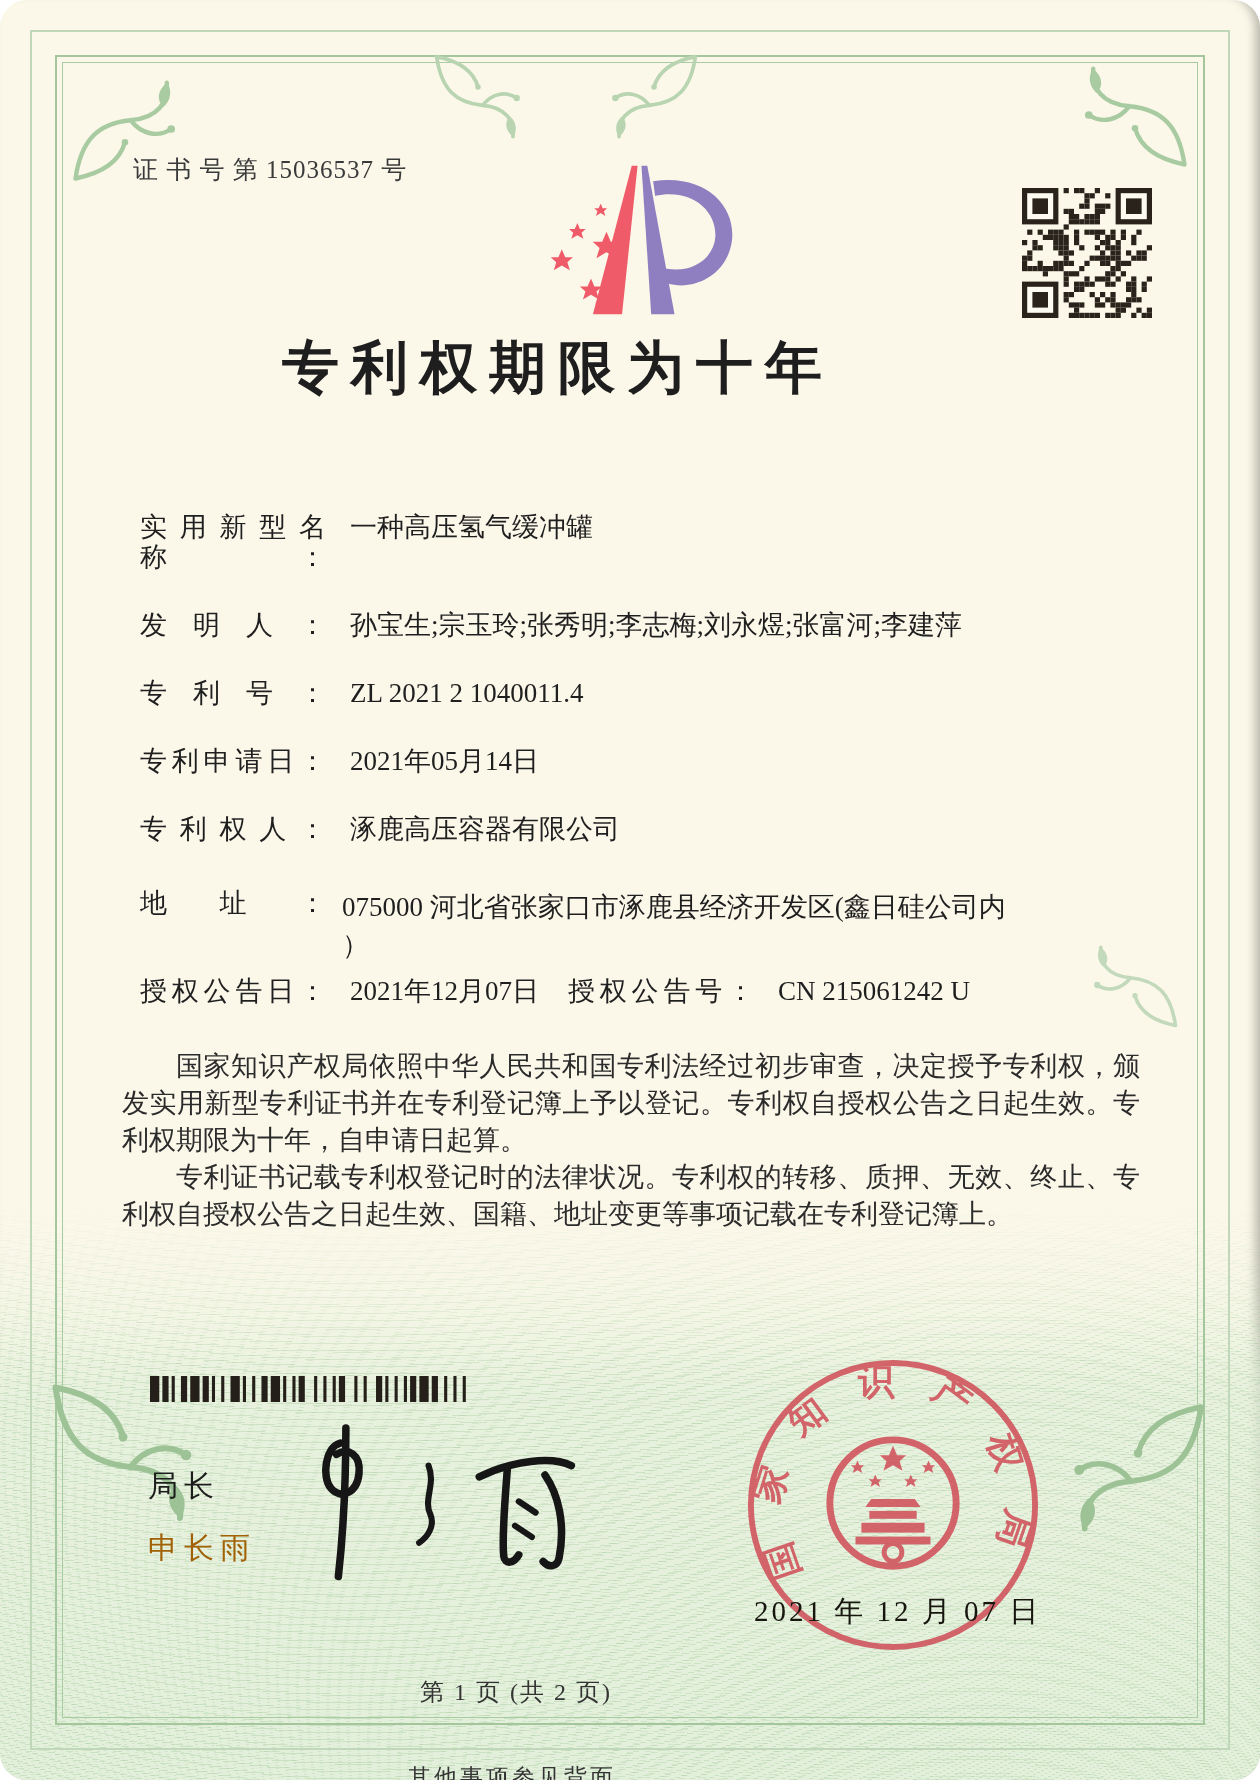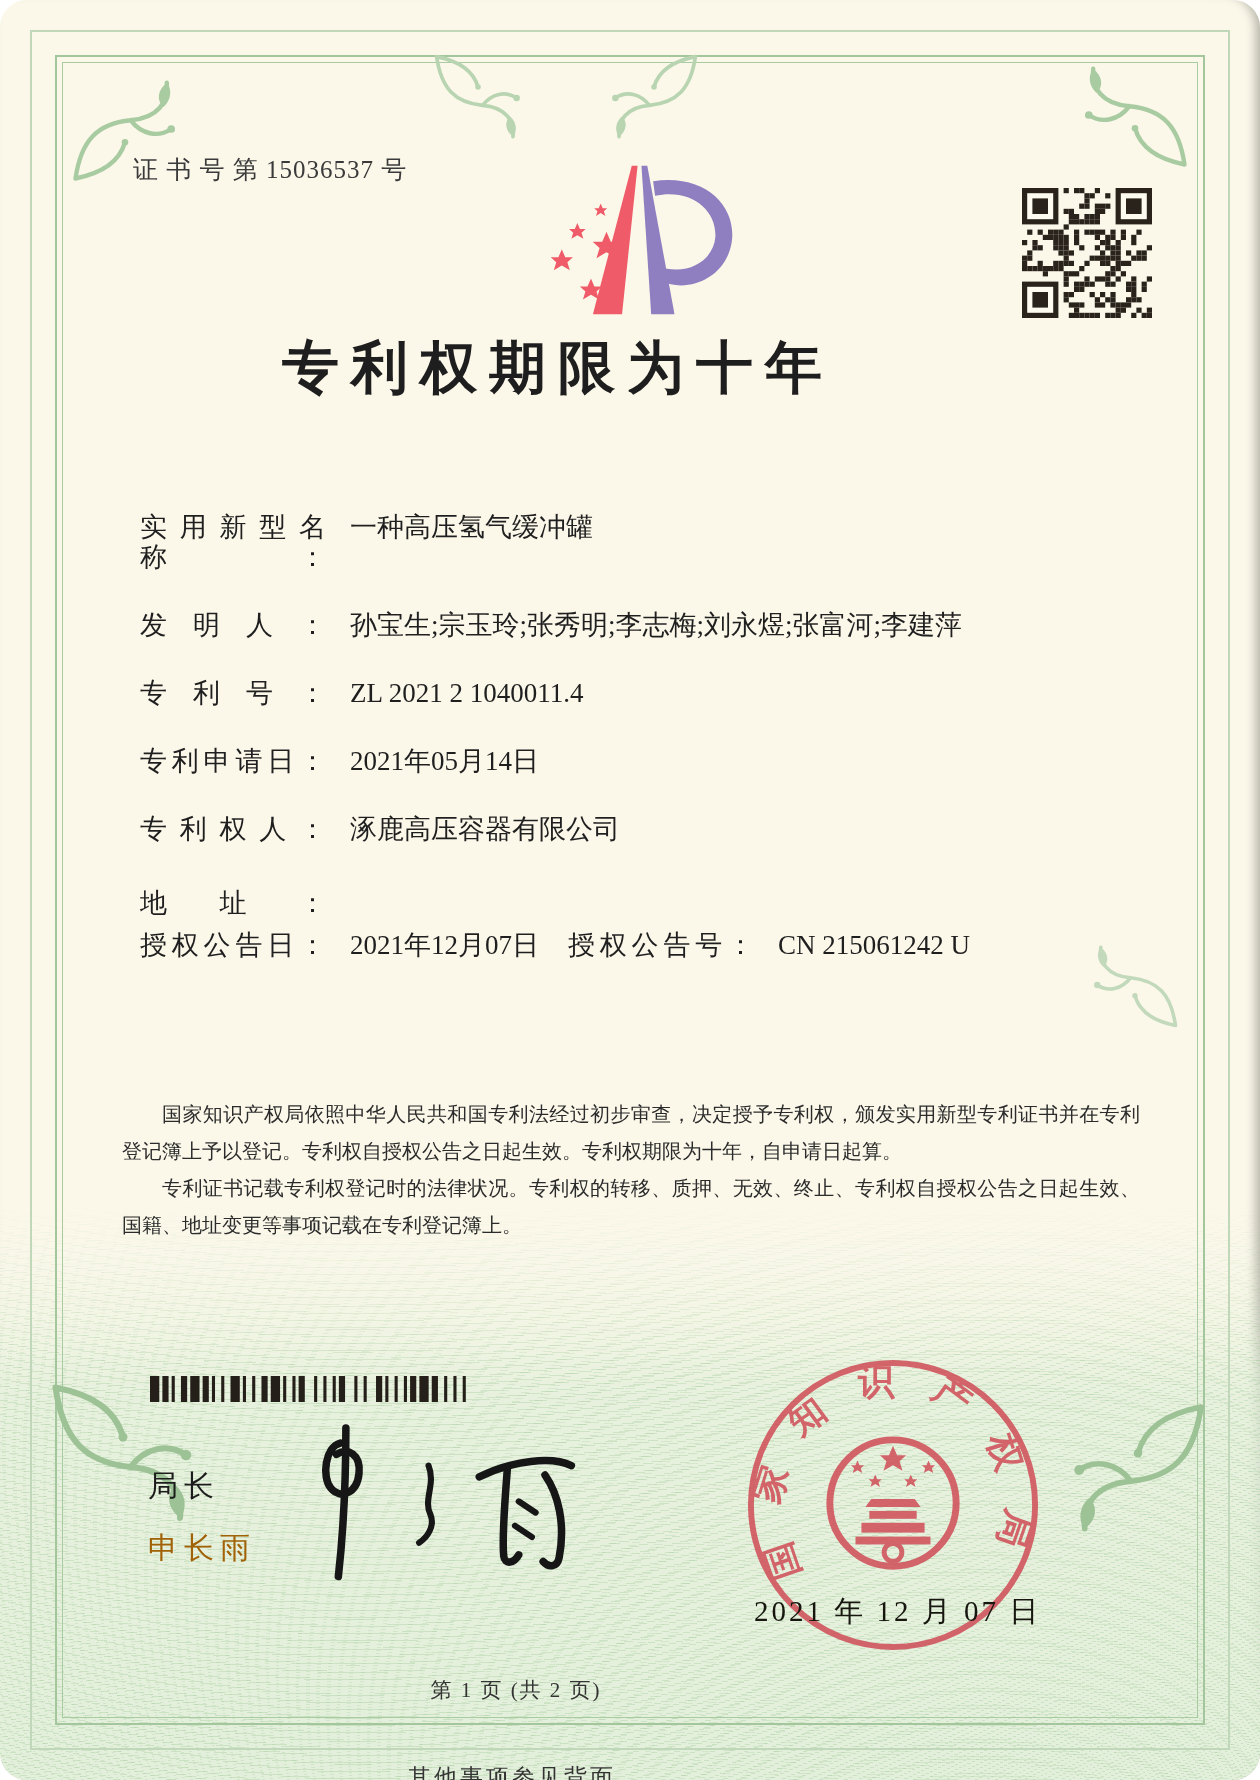--- a/index.html
+++ b/index.html
@@ -36,30 +36,30 @@
     position:absolute;left:558px;top:330px;transform:translateX(-50%);
     font-size:57px;font-weight:700;letter-spacing:12px;white-space:nowrap;color:#1e1e1e;
   }
   .fields{position:absolute;left:140px;top:512px;width:990px;font-size:27px;color:#1f1f1f;}
   .row{display:flex;line-height:30px;margin-bottom:38px;position:relative;}
   .lbl{display:inline-block;width:186px;text-align:justify;text-align-last:justify;flex:none;}
   .val{margin-left:24px;white-space:nowrap;}
   .addr-block{margin-top:44px;margin-bottom:12px;}
   .addr-lines{margin-left:16px;line-height:38px;}
   .grant-right{position:absolute;left:428px;top:0;display:flex;}
-  .paras{position:absolute;left:122px;top:1048px;width:1018px;font-size:20px;line-height:37px;
-         text-align:justify;color:#2b2b2b;margin-top:48px;}
+  .paras{position:absolute;left:122px;top:1048px;width:1018px;font-size:27px;line-height:37px;
+         text-align:justify;color:#2b2b2b;}
   .paras p{margin:0;text-indent:2em;}
   .barcode{position:absolute;left:150px;top:1376px;width:322px;height:26px;}
   .sig-title{position:absolute;left:148px;top:1466px;font-size:30px;letter-spacing:6px;color:#1c1c1c;}
   .sig-name{position:absolute;left:148px;top:1528px;font-size:30px;letter-spacing:6px;color:#a16207;}
   .sig-script{position:absolute;left:282px;top:1412px;width:310px;height:190px;}
   .seal{position:absolute;left:745px;top:1357px;width:296px;height:296px;opacity:.9;}
   .seal-date{position:absolute;left:754px;top:1592px;font-size:29px;color:#16160f;letter-spacing:3px;white-space:nowrap;}
-  .footer{position:absolute;left:516px;top:1676px;transform:translateX(-50%);font-size:21px;color:#333;letter-spacing:2px;white-space:nowrap;}
+  .footer{position:absolute;left:516px;top:1676px;transform:translateX(-50%);font-size:24px;color:#333;letter-spacing:2px;white-space:nowrap;}
   .backnote{position:absolute;left:512px;top:1762px;transform:translateX(-50%);font-size:23px;color:#333;letter-spacing:3px;white-space:nowrap;}
 </style>
 </head>
 <body>
 
 <div class="page">
 
   <svg width="0" height="0" style="position:absolute">
     <defs>
       <symbol id="star5" viewBox="-10 -10 20 20">
@@ -339,20 +339,24 @@
     <div class="row">
       <span class="lbl">专利申请日：</span>
       <span class="val">2021年05月14日</span>
     </div>
     <div class="row">
       <span class="lbl">专利权人：</span>
       <span class="val">涿鹿高压容器有限公司</span>
     </div>
     <div class="row addr-block">
       <span class="lbl">地址：</span>
+      <span class="addr-lines">
+        <span style="display:block">075000  河北省张家口市涿鹿县经济开发区(鑫日硅公司内</span>
+        <span style="display:block">）</span>
+      </span>
     </div>
     <div class="row">
       <span class="lbl">授权公告日：</span>
       <span class="val">2021年12月07日</span>
       <span class="grant-right">
         <span class="lbl">授权公告号：</span>
         <span class="val">CN 215061242 U</span>
       </span>
     </div>
   </div>

